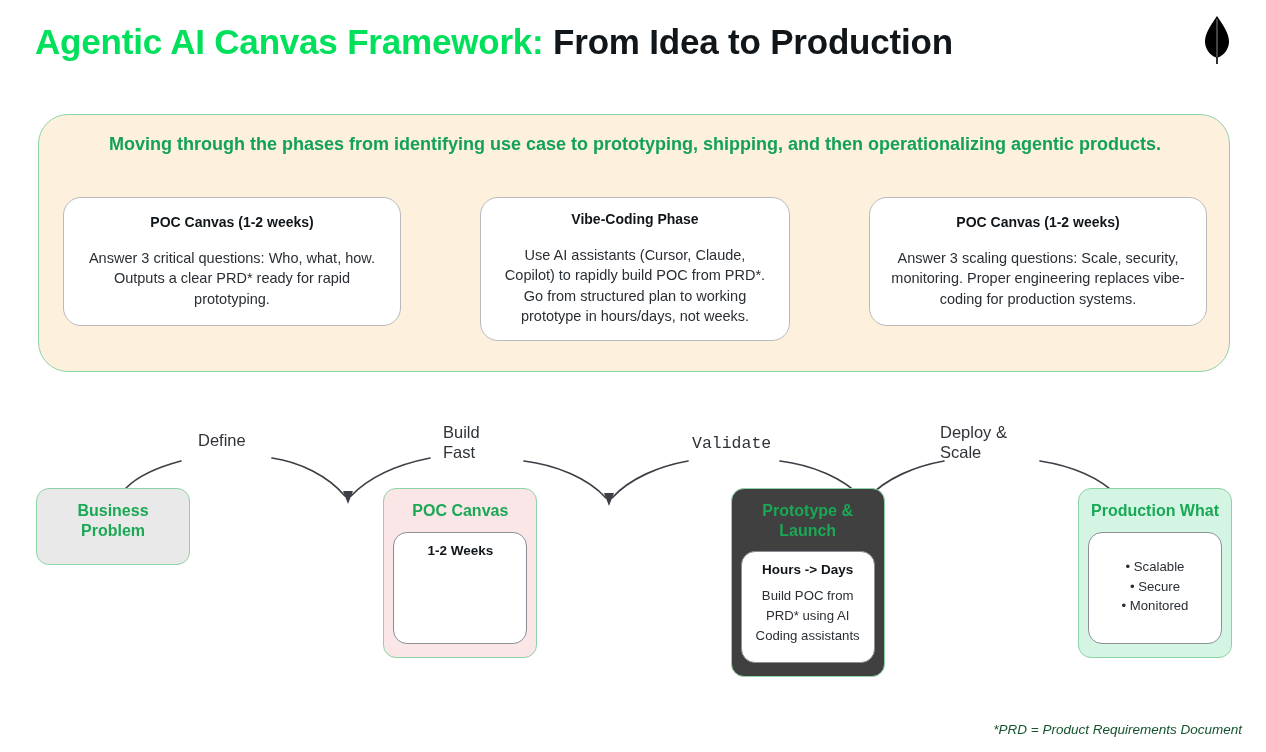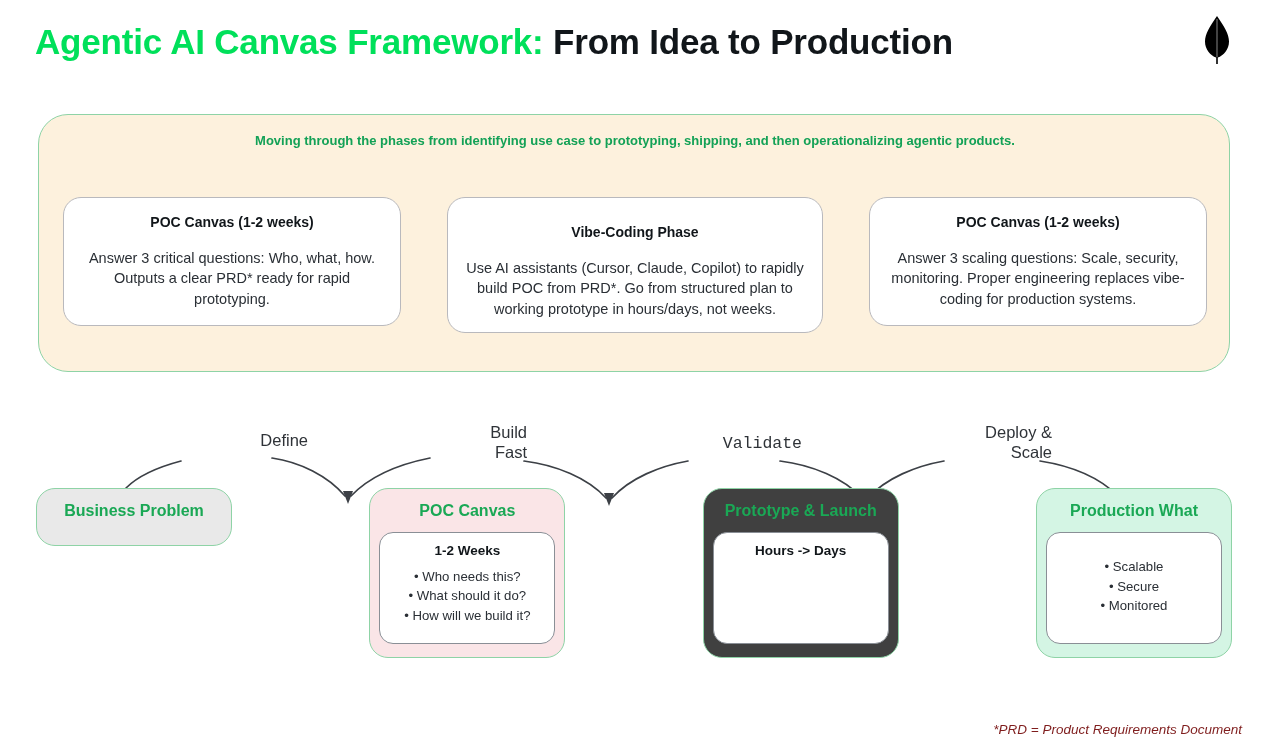--- a/index.html
+++ b/index.html
@@ -54,21 +54,21 @@
     background: #fdf1dd;
     border: 1.6px solid #8ed3a6;
     border-radius: 30px;
   }
   .banner-subtitle {
     position: absolute;
     left: 60px;
     top: 17px;
     width: 1072px;
     text-align: center;
-    font-size: 13px;
+    font-size: 18px;
     font-weight: 700;
     line-height: 1.42;
     color: #13a156;
   }
 
   .phase-cards {
     position: absolute;
     left: 24px;
     top: 82px;
     width: 1144px;
@@ -79,22 +79,22 @@
   .phase-card {
     box-sizing: border-box;
     width: 338px;
     background: #ffffff;
     border: 1.4px solid #b9b9bd;
     border-radius: 18px;
     padding: 16px 18px 16px;
     text-align: center;
   }
   .phase-card.tall {
-    width: 376px;
-    padding-top: 26px;
+    width: 310px;
+    padding-top: 13px;
     padding-bottom: 13px;
     text-align: center;
   }
   .phase-card-title {
     font-size: 14px;
     font-weight: 700;
     color: #11161a;
     margin-bottom: 16px;
     line-height: 1.25;
   }
@@ -117,39 +117,39 @@
     position: absolute;
     left: 0; top: 0;
     width: 1266px;
     height: 310px;
     pointer-events: none;
   }
   .arrow-label {
     position: absolute;
     font-size: 16.5px;
     color: #2f3338;
-    text-align: right;
+    text-align: left;
     line-height: 1.24;
     white-space: pre-line;
   }
 
   .nodes {
     position: absolute;
     left: 36px;
     top: 84px;
     width: 1196px;
     display: flex;
     justify-content: space-between;
     align-items: flex-start;
   }
   .node {
     box-sizing: border-box;
-    width: 196px;
+    width: 154px;
     border: 1.5px solid #8ed3a6;
-    border-radius: 19px;
+    border-radius: 13px;
     padding: 12px 9px 13px;
     text-align: center;
   }
   .node-title {
     font-size: 16px;
     font-weight: 700;
     color: #1aa855;
     line-height: 1.22;
     margin-bottom: 11px;
   }
@@ -185,21 +185,21 @@
     justify-content: center;
   }
 
   
   .footnote {
     position: absolute;
     right: 24px;
     top: 722px;
     font-size: 13.5px;
     font-style: italic;
-    color: #7f1d1d;
+    color: #14532d;
   }
 </style>
 </head>
 <body>
 
 <div class="header">
   <div class="page-title">
     <span class="title-accent">Agentic AI Canvas Framework:</span><span class="title-rest"> From Idea to Production</span>
   </div>
   <div class="brand-logo">
@@ -268,32 +268,28 @@
   <div class="nodes">
 
     <div class="node" style="background:#e9e9e9;">
       <div class="node-title">Business Problem</div>
     </div>
 
     <div class="node" style="background:#fae5e7;">
       <div class="node-title">POC Canvas</div>
       <div class="node-inner">
         <div class="node-duration">1-2 Weeks</div>
-        <div class="node-list">
-          <div>• Who needs this?</div>
-          <div>• What should it do?</div>
-          <div>• How will we build it?</div>
-        </div>
       </div>
     </div>
 
     <div class="node" style="background:#404040;">
       <div class="node-title">Prototype &amp; Launch</div>
       <div class="node-inner">
         <div class="node-duration">Hours -&gt; Days</div>
+        <div class="node-text">Build POC from PRD* using AI Coding assistants</div>
       </div>
     </div>
 
 
     <div class="node" style="background:#d4f5e4;">
       <div class="node-title">Production What</div>
       <div class="node-inner centered">
         <div class="node-list">
           <div>• Scalable</div>
           <div>• Secure</div>

